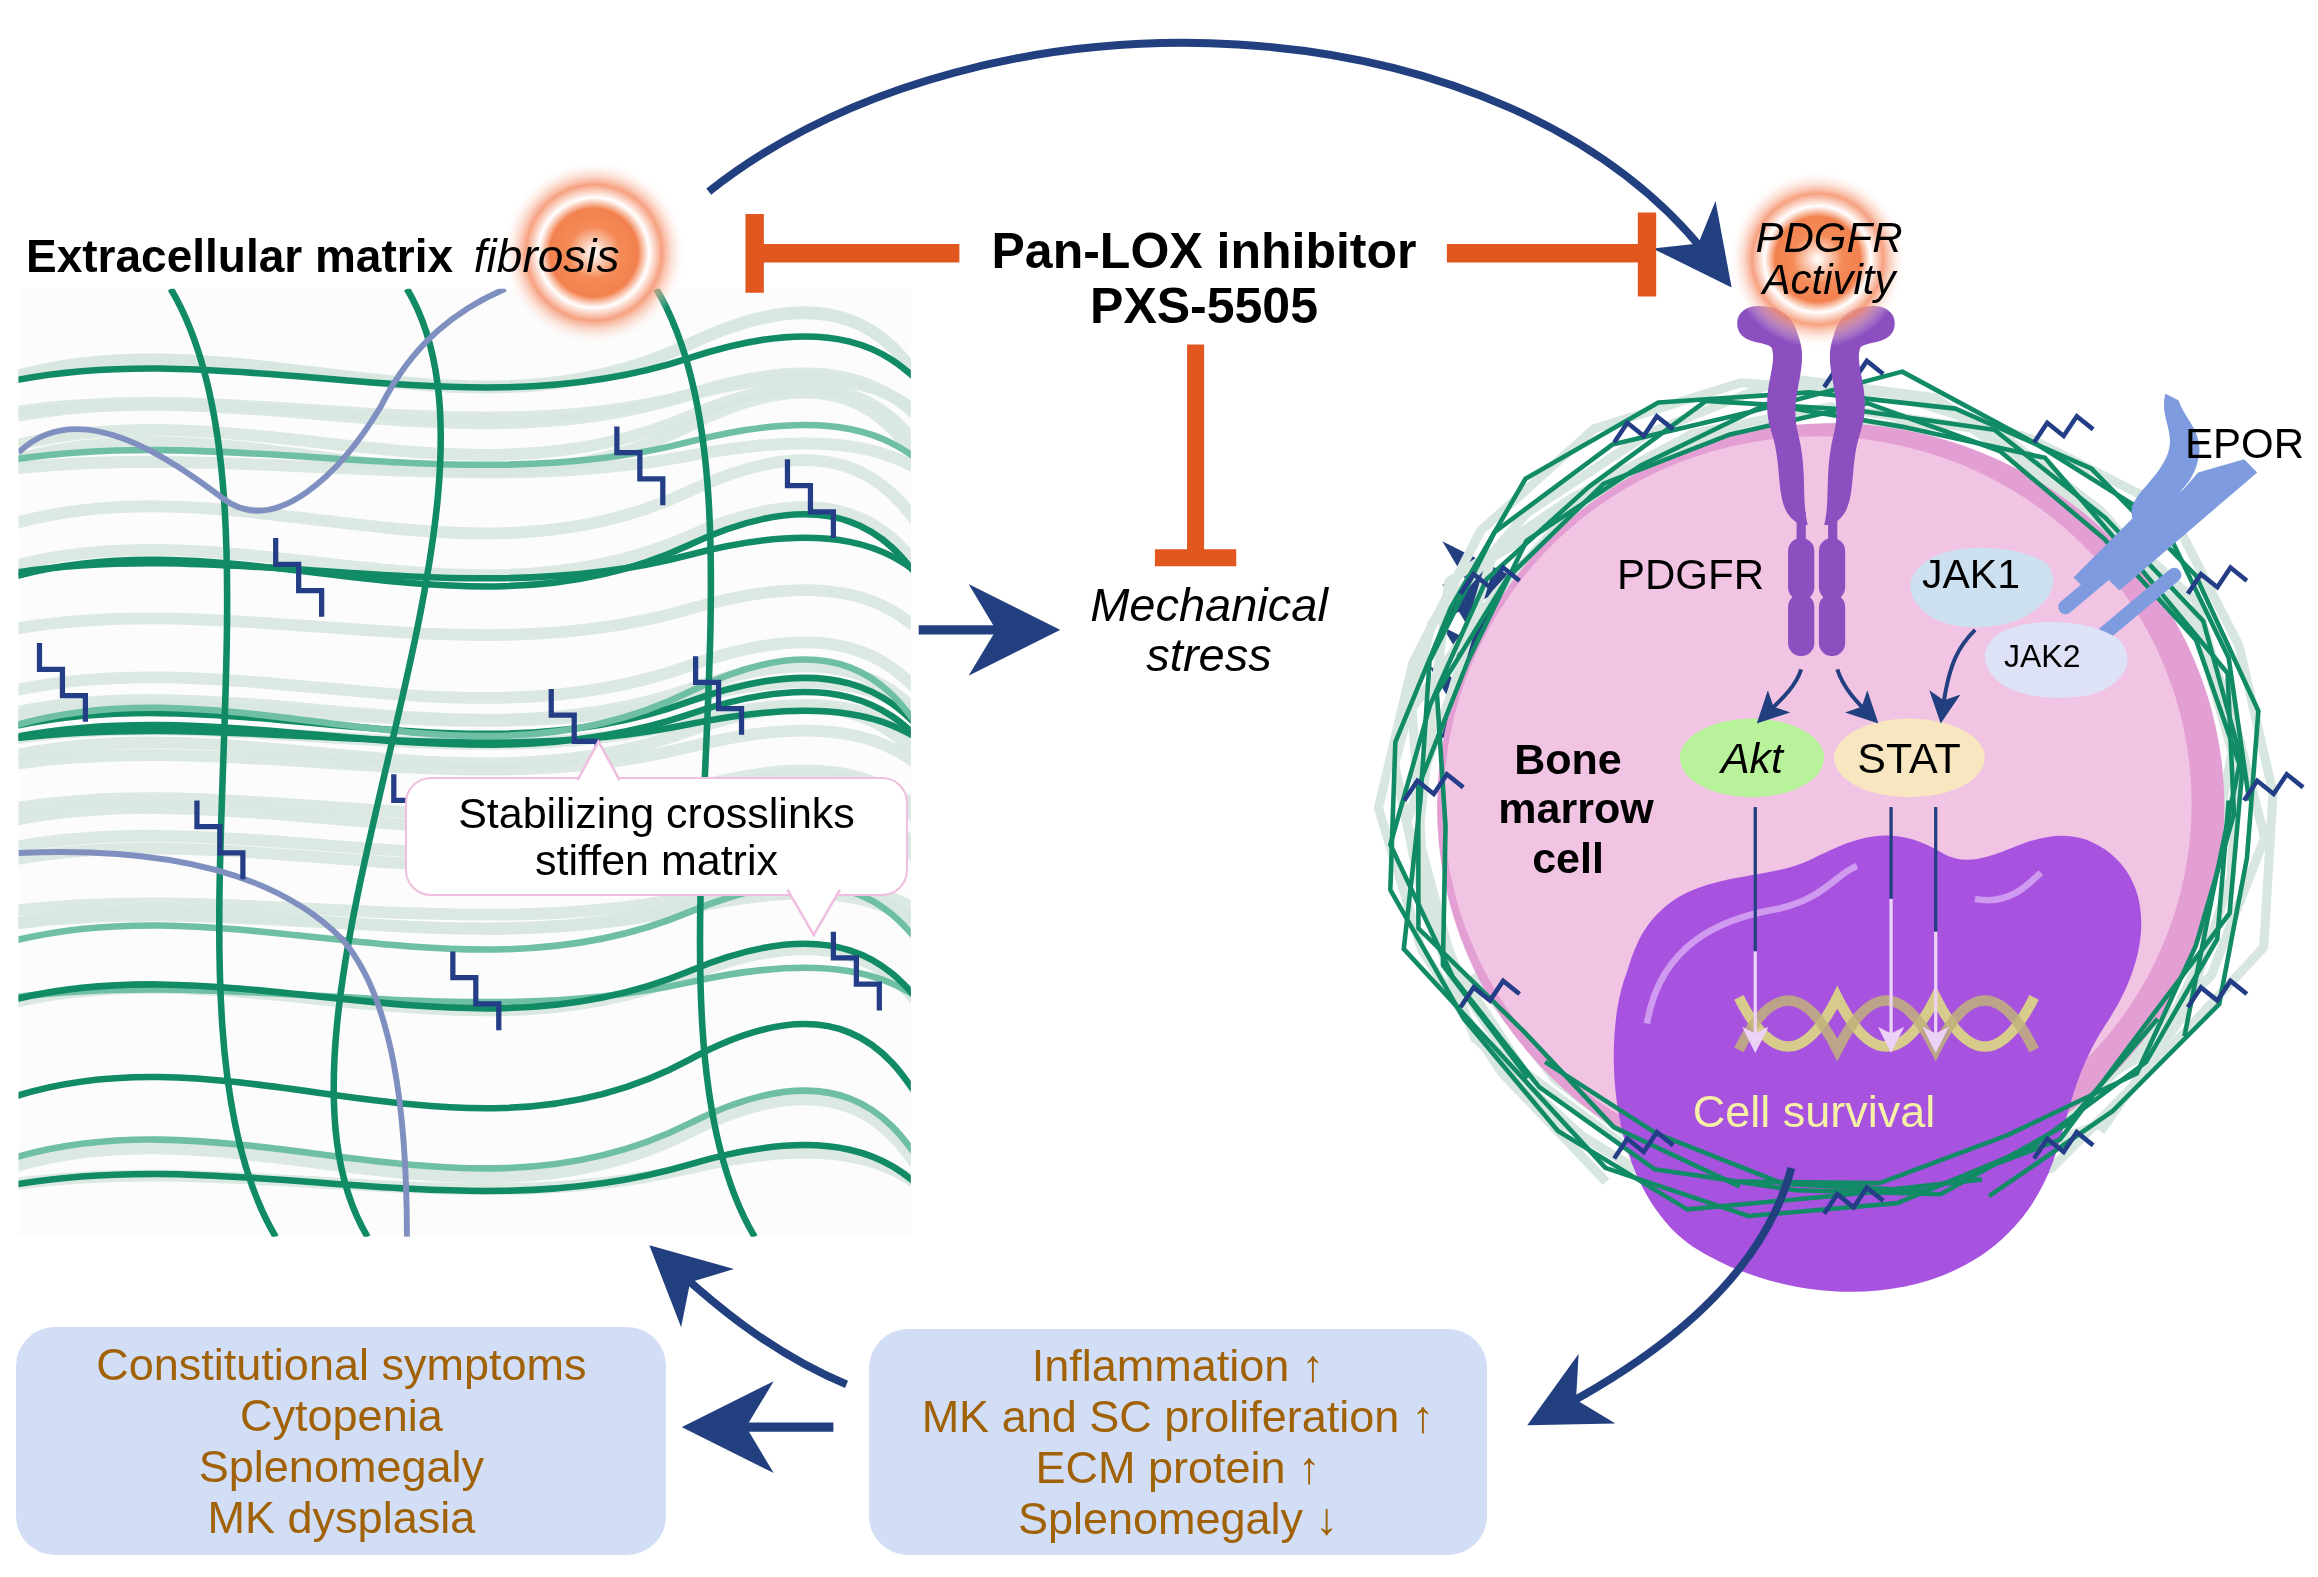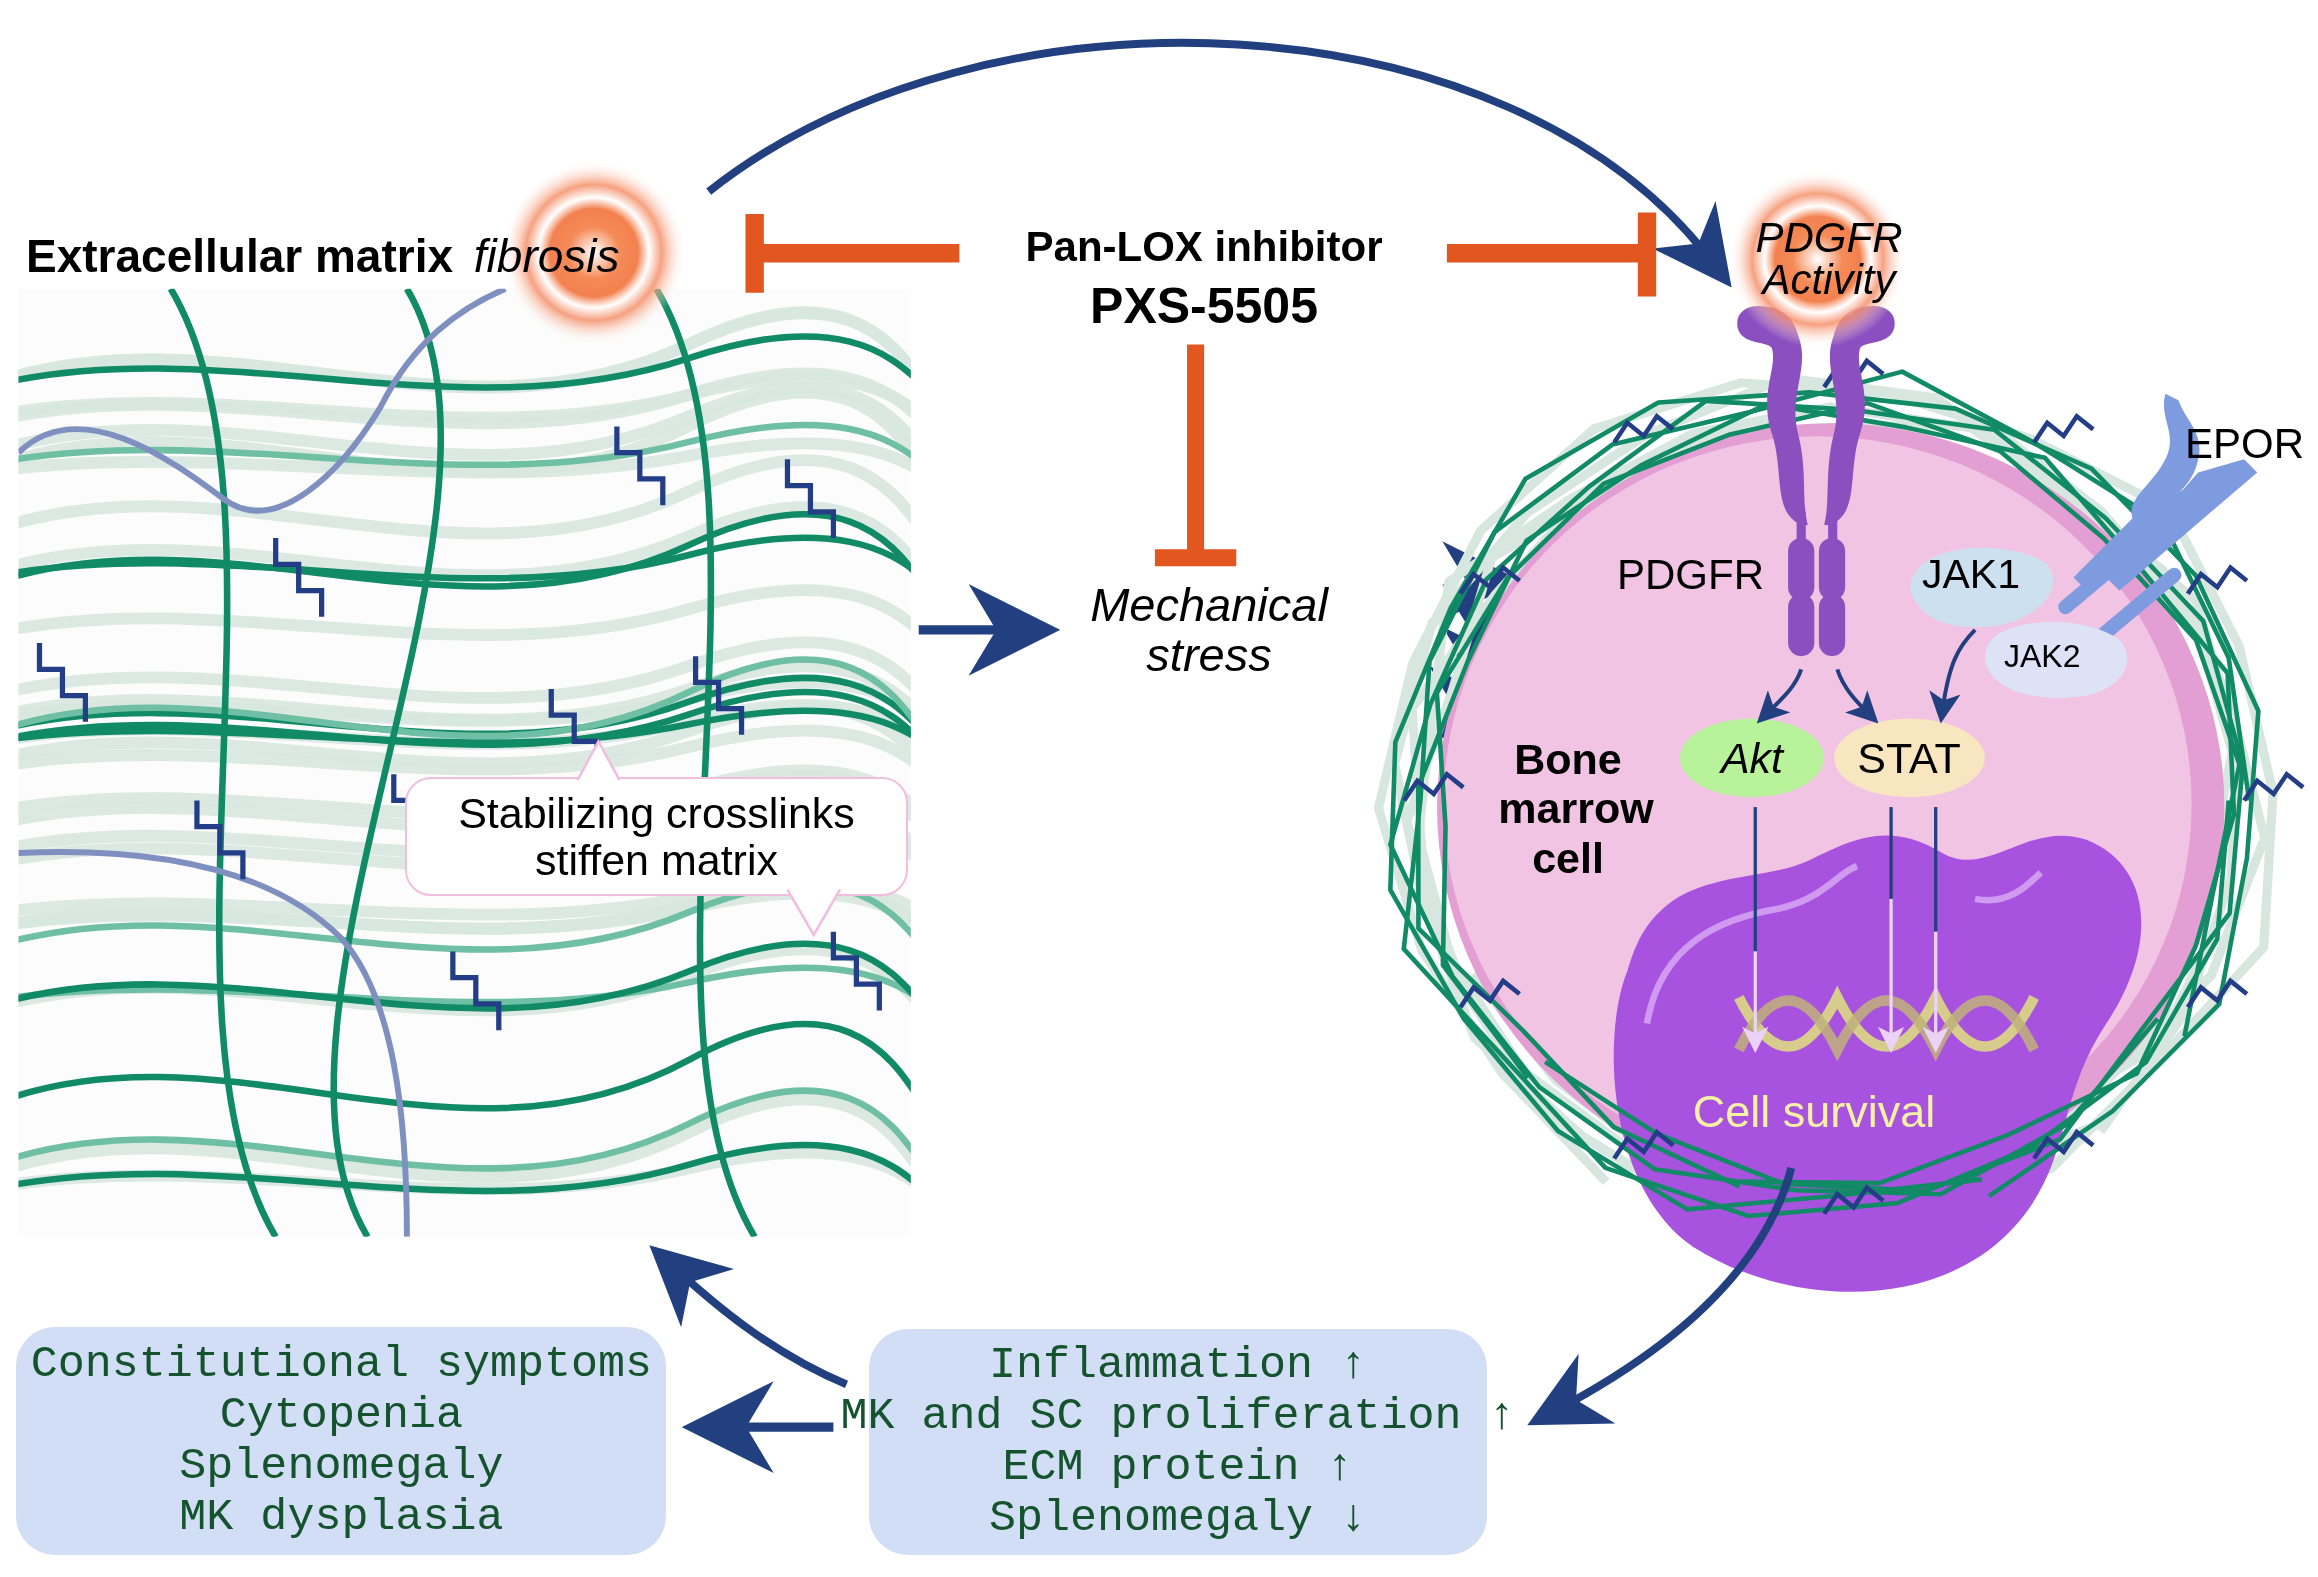--- a/index.html
+++ b/index.html
@@ -5,21 +5,21 @@
   html, body { margin: 0; padding: 0; background: #ffffff; }
   body { width: 2319px; height: 1578px; position: relative; overflow: hidden;
          font-family: "Liberation Sans", "DejaVu Sans", sans-serif; color: #000; }
   #stage { position: absolute; left: 0; top: 0; width: 2319px; height: 1578px; }
   .lbl { position: absolute; white-space: nowrap; line-height: 1; }
   .bold { font-weight: bold; }
   .ital { font-style: italic; margin-left: 8px; }
   .center { text-align: center; transform: translateX(-50%); }
   .box { position: absolute; background: #d2def5; border-radius: 39px;
          display: flex; flex-direction: column; align-items: center; justify-content: center; }
-  .box .line { font-size: 45px; line-height: 51px; color: #14532d; white-space: nowrap; font-family: Liberation Mono, monospace; }
+  .box .line { font-size: 45px; line-height: 51px; color: #a16207; white-space: nowrap; }
   .callout { position: absolute; background: #ffffff; border: 2.6px solid #f0bfe0; border-radius: 26px;
              display: flex; flex-direction: column; align-items: center; justify-content: center; }
   .callout .line { font-size: 43px; line-height: 47px; white-space: nowrap; }
 </style>
 </head>
 <body>
 
 <div id="stage">
   <svg id="art" width="2319" height="1578" viewBox="0 0 3534 2405" style="position:absolute;left:0;top:0">
     <defs>
@@ -219,21 +219,21 @@
 
     <line x1="1270" y1="2175" x2="1095" y2="2175" stroke="#22407f" stroke-width="14" marker-end="url(#navyHead)"></line>
     <path d="M1290,2110 C1170,2060 1080,1980 1025,1930" fill="none" stroke="#22407f" stroke-width="12" marker-end="url(#navyHead)"></path>
   </svg>
 
   <div class="lbl" style="left:26px;top:233px;font-size:46px;">
     <span class="bold">Extracellular matrix</span>
     <span class="ital">fibrosis</span>
   </div>
 
-  <div class="lbl bold center" style="left:1204px;top:226px;font-size:42px;">Pan-LOX inhibitor</div>
+  <div class="lbl bold center" style="left:1204px;top:226px;font-size:50px;">Pan-LOX inhibitor</div>
   <div class="lbl bold center" style="left:1204px;top:281px;font-size:50px;">PXS-5505</div>
 
   <div class="lbl ital center" style="left:1201px;top:581px;font-size:47px;">Mechanical</div>
   <div class="lbl ital center" style="left:1201px;top:631px;font-size:47px;">stress</div>
 
   <div class="lbl ital center" style="left:1821px;top:217px;font-size:42px;">PDGFR</div>
   <div class="lbl ital center" style="left:1821px;top:259px;font-size:42px;">Activity</div>
 
   <div class="lbl" style="left:1617px;top:554px;font-size:42px;">PDGFR</div>
   <div class="lbl" style="left:2185px;top:423px;font-size:42px;">EPOR</div>

